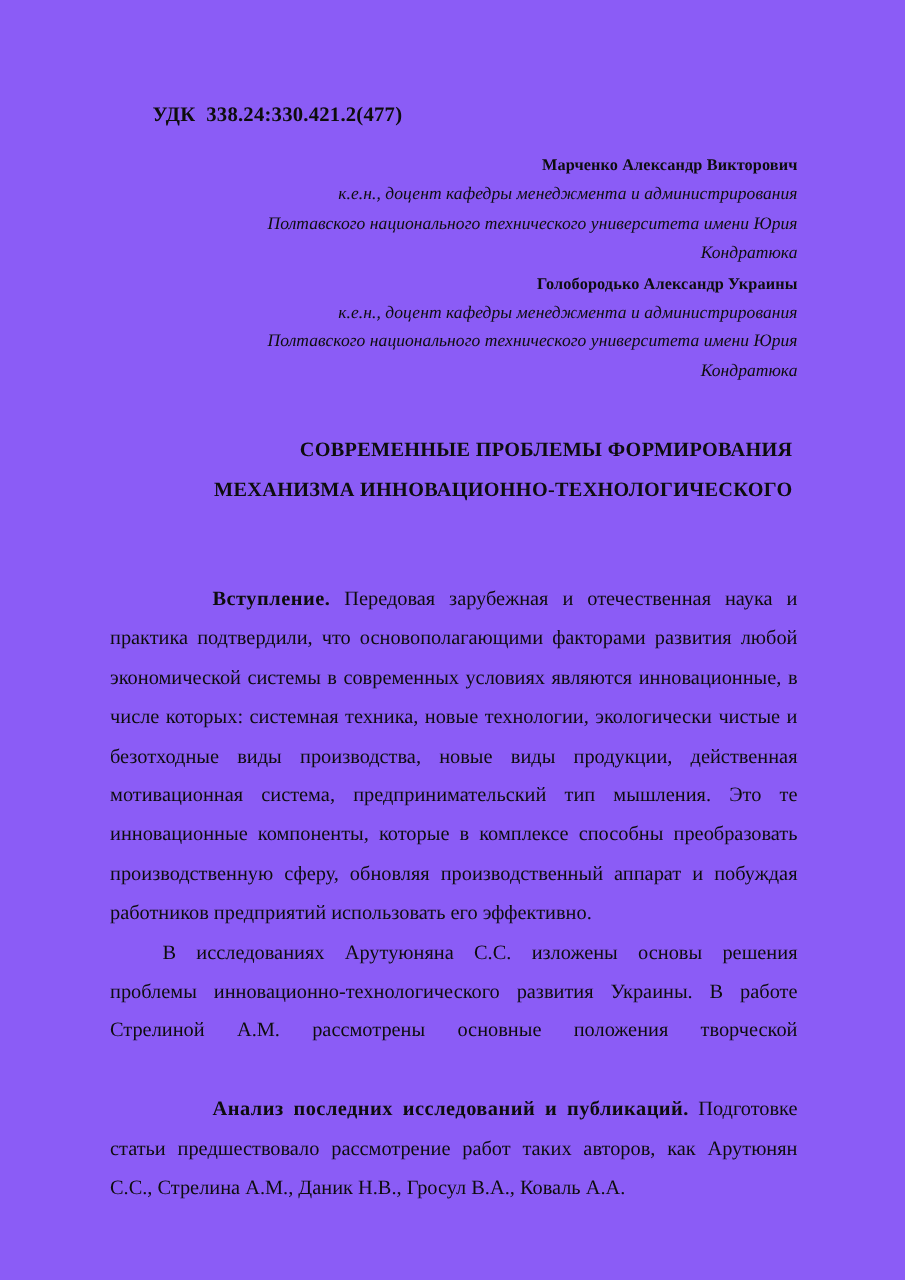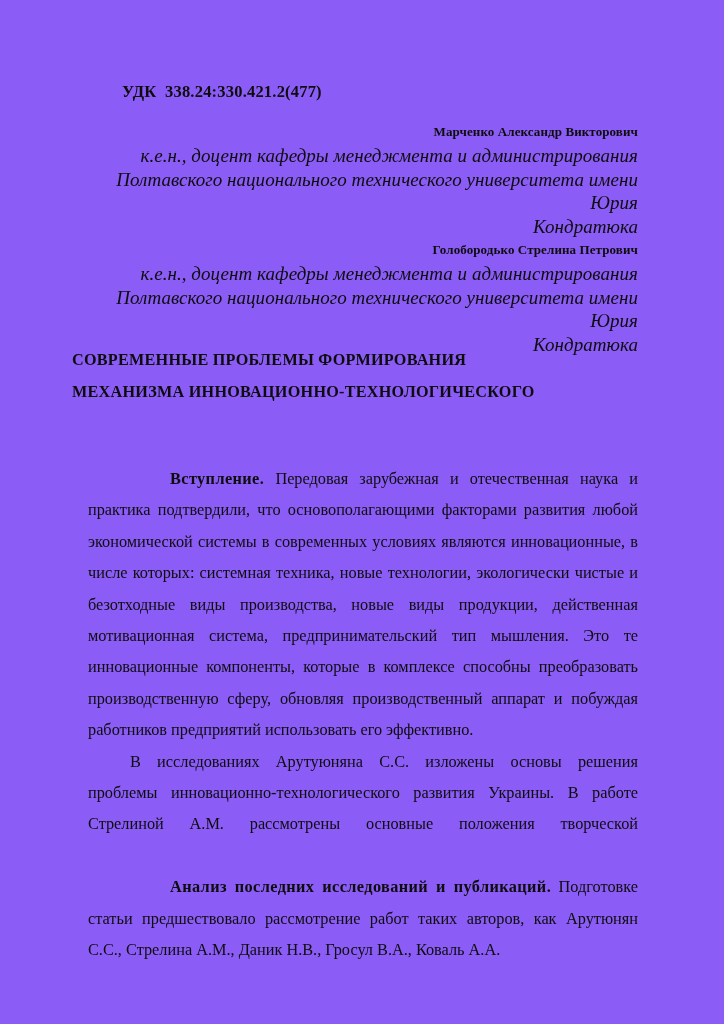--- a/index.html
+++ b/index.html
@@ -38,33 +38,33 @@
     text-align: right;
   }
   .author-group { margin: 0 0 0 0; }
   .author-name {
     font-size: 13px;
     font-weight: bold;
     line-height: 24px;
     letter-spacing: 0.1px;
   }
   .author-aff {
-    font-size: 19px;
+    font-size: 14px;
     font-style: italic;
     line-height: 23.5px;
     letter-spacing: 0.05px;
   }
 
   
   .title {
     position: absolute;
-    left: 72px;
+    left: 84px;
     top: 345px;
     width: 550px;
-    text-align: left;
+    text-align: right;
   }
   .title-line {
     font-size: 16.2px;
     font-weight: bold;
     line-height: 31.5px;
     letter-spacing: 0.25px;
     text-transform: uppercase;
   }
 
   
@@ -105,21 +105,21 @@
   <div class="authors">
 
     <div class="author-group">
       <div class="author-name">Марченко Александр Викторович</div>
       <div class="author-aff">к.е.н., доцент кафедры менеджмента и администрирования</div>
       <div class="author-aff">Полтавского национального технического университета имени Юрия</div>
       <div class="author-aff">Кондратюка</div>
     </div>
 
     <div class="author-group">
-      <div class="author-name">Голобородько Стрелина Петрович</div>
+      <div class="author-name">Голобородько Александр Украины</div>
       <div class="author-aff">к.е.н., доцент кафедры менеджмента и администрирования</div>
       <div class="author-aff">Полтавского национального технического университета имени Юрия</div>
       <div class="author-aff">Кондратюка</div>
     </div>
 
   </div>
 
   <div class="title">
     <div class="title-line">СОВРЕМЕННЫЕ ПРОБЛЕМЫ ФОРМИРОВАНИЯ</div>
     <div class="title-line">МЕХАНИЗМА ИННОВАЦИОННО-ТЕХНОЛОГИЧЕСКОГО</div>

